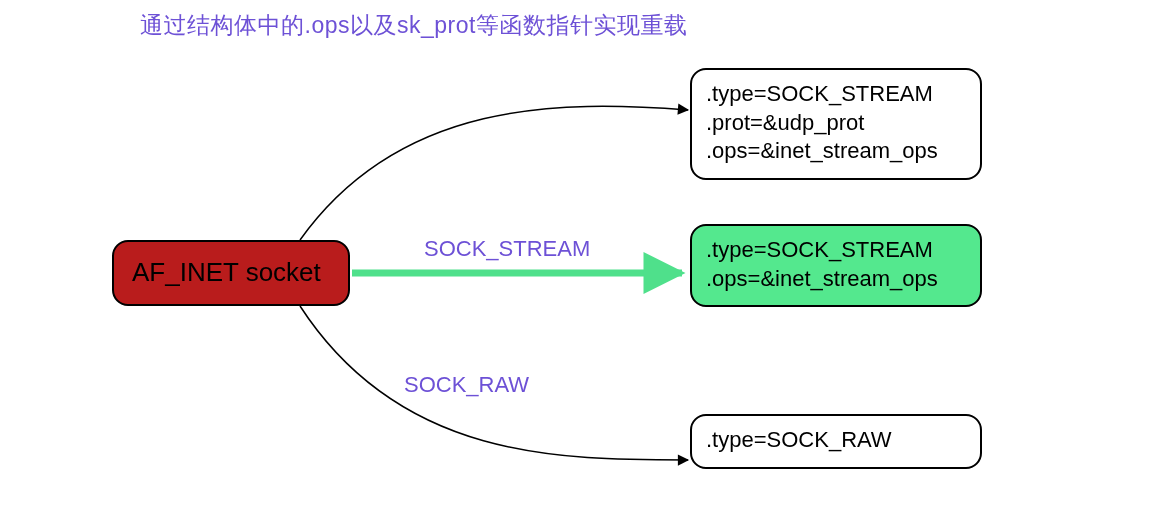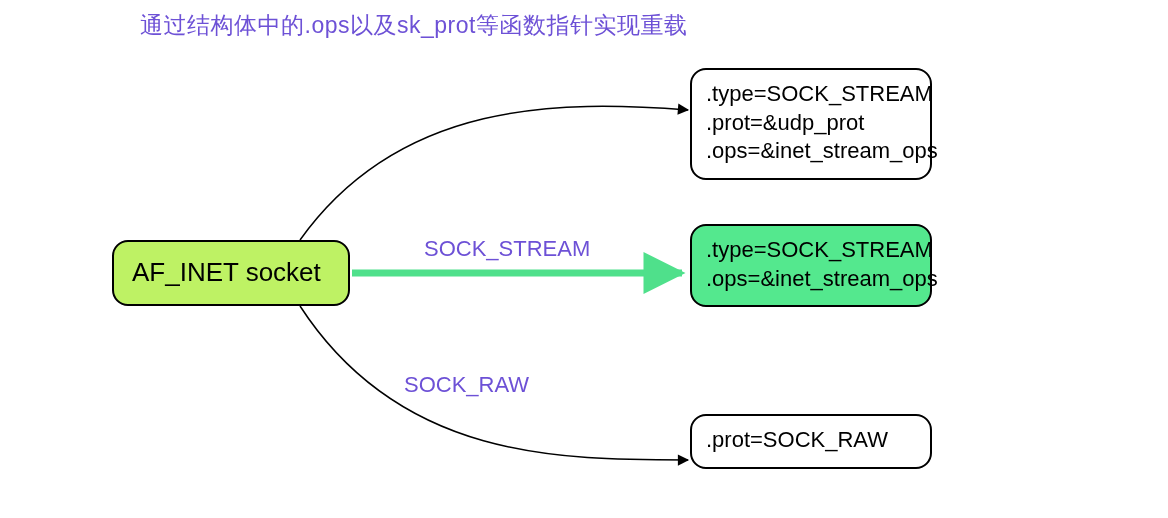--- a/index.html
+++ b/index.html
@@ -43,28 +43,28 @@
     color: #000;
     display: flex;
     flex-direction: column;
     justify-content: center;
   }
   .source-box {
     left: 112px;
     top: 240px;
     width: 238px;
     height: 66px;
-    background: #bef264;
+    background: #b91c1c;
     padding: 0 18px;
     font-size: 26px;
     align-items: flex-start;
   }
   .target-box {
     left: 690px;
-    width: 242px;
+    width: 292px;
     padding: 10px 1px 12px 14px;
     background: #ffffff;
     align-items: flex-start;
   }
   .target-box.highlight {
     background: #54e88e;
   }
   .box .line { white-space: nowrap; }
   .edge-label {
     position: absolute;
@@ -118,16 +118,16 @@
     <span class="line">.prot=&amp;udp_prot</span>
     <span class="line">.ops=&amp;inet_stream_ops</span>
   </div>
 
   <div class="box target-box highlight" style="top:224px;">
     <span class="line">.type=SOCK_STREAM</span>
     <span class="line">.ops=&amp;inet_stream_ops</span>
   </div>
 
   <div class="box target-box" style="top:414px;">
-    <span class="line">.prot=SOCK_RAW</span>
+    <span class="line">.type=SOCK_RAW</span>
   </div>
 
 </div>
 
 </body></html>

